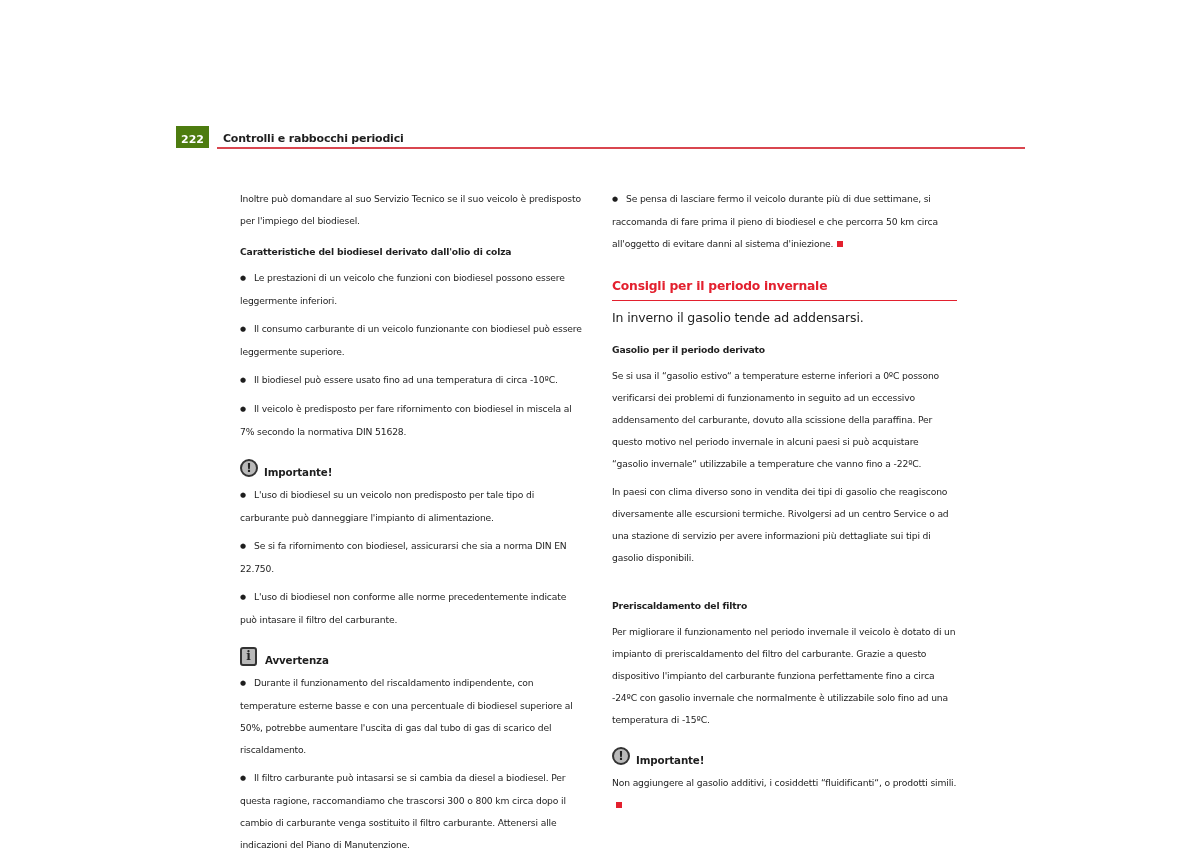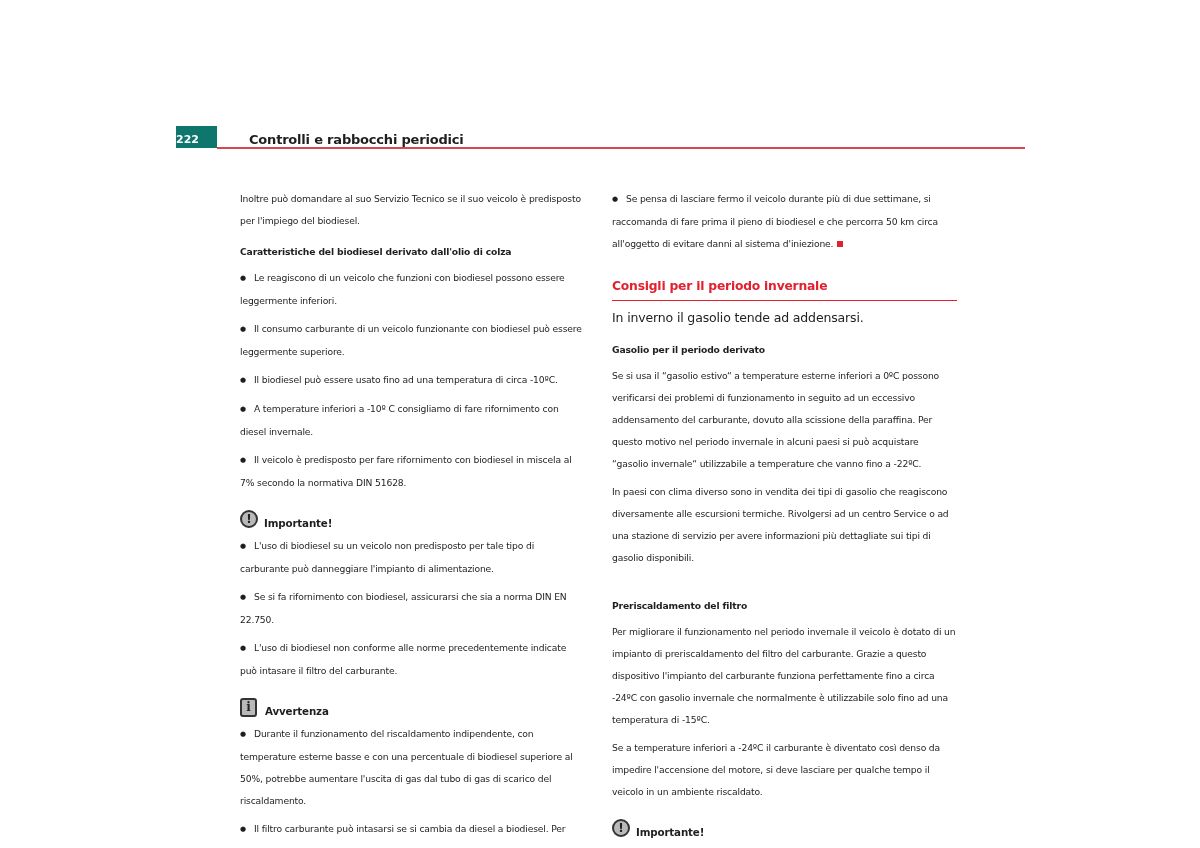--- a/index.html
+++ b/index.html
@@ -19,35 +19,35 @@
       position: absolute;
       left: 176px;
       top: 126px;
       width: 849px;
       height: 22px;
     }
     .page-num {
       position: absolute;
       left: 0;
       top: 0;
-      width: 41px;
+      width: 33px;
       height: 22px;
-      background: #0f766e;
+      background: #4d7c0f;
       color: #ffffff;
       font-weight: bold;
       font-size: 11px;
       line-height: 28px;
-      text-align: left;
+      text-align: center;
     }
     .header-title {
       position: absolute;
-      left: 73px;
+      left: 47px;
       top: 6px;
       font-weight: bold;
-      font-size: 13px;
+      font-size: 11px;
       color: #1e1e1e;
       letter-spacing: -0.2px;
     }
     .header-rule {
       position: absolute;
       left: 41px;
       top: 21px;
       width: 808px;
       height: 2px;
       background: #d9464f;
@@ -143,24 +143,23 @@
 <div class="header">
   <div class="page-num">222</div>
   <div class="header-title">Controlli e rabbocchi periodici</div>
   <div class="header-rule"></div>
 </div>
 
 <div class="col col-left">
   <p>Inoltre può domandare al suo Servizio Tecnico se il suo veicolo è predisposto per l'impiego del biodiesel.</p>
 
   <p class="subhead" style="margin-top:9px">Caratteristiche del biodiesel derivato dall'olio di colza</p>
-  <p class="bullet">Le reagiscono di un veicolo che funzioni con biodiesel possono essere leggermente inferiori.</p>
+  <p class="bullet">Le prestazioni di un veicolo che funzioni con biodiesel possono essere leggermente inferiori.</p>
   <p class="bullet">Il consumo carburante di un veicolo funzionante con biodiesel può essere leggermente superiore.</p>
   <p class="bullet">Il biodiesel può essere usato fino ad una temperatura di circa -10ºC.</p>
-  <p class="bullet">A temperature inferiori a -10º C consigliamo di fare rifornimento con diesel invernale.</p>
   <p class="bullet">Il veicolo è predisposto per fare rifornimento con biodiesel in miscela al 7% secondo la normativa DIN 51628.</p>
 
   <div class="note-head" style="margin-top:18px">
     <span class="icon-excl">!</span>
     <span>Importante!</span>
   </div>
   <p class="bullet">L'uso di biodiesel su un veicolo non predisposto per tale tipo di carburante può danneggiare l'impianto di alimentazione.</p>
   <p class="bullet">Se si fa rifornimento con biodiesel, assicurarsi che sia a norma DIN EN 22.750.</p>
   <p class="bullet">L'uso di biodiesel non conforme alle norme precedentemente indicate può intasare il filtro del carburante.</p>
 
@@ -177,20 +176,19 @@
 
   <div class="section-title">Consigli per il periodo invernale</div>
   <div class="section-subtitle">In inverno il gasolio tende ad addensarsi.</div>
 
   <p class="subhead">Gasolio per il periodo derivato</p>
   <p>Se si usa il “gasolio estivo“ a temperature esterne inferiori a 0ºC possono verificarsi dei problemi di funzionamento in seguito ad un eccessivo addensamento del carburante, dovuto alla scissione della paraffina. Per questo motivo nel periodo invernale in alcuni paesi si può acquistare “gasolio invernale“ utilizzabile a temperature che vanno fino a -22ºC.</p>
   <p>In paesi con clima diverso sono in vendita dei tipi di gasolio che reagiscono diversamente alle escursioni termiche. Rivolgersi ad un centro Service o ad una stazione di servizio per avere informazioni più dettagliate sui tipi di gasolio disponibili.</p>
 
   <p class="subhead" style="margin-top:26px">Preriscaldamento del filtro</p>
   <p>Per migliorare il funzionamento nel periodo invernale il veicolo è dotato di un impianto di preriscaldamento del filtro del carburante. Grazie a questo dispositivo l'impianto del carburante funziona perfettamente fino a circa -24ºC con gasolio invernale che normalmente è utilizzabile solo fino ad una temperatura di -15ºC.</p>
-  <p>Se a temperature inferiori a -24ºC il carburante è diventato così denso da impedire l'accensione del motore, si deve lasciare per qualche tempo il veicolo in un ambiente riscaldato.</p>
 
   <div class="note-head" style="margin-top:18px">
     <span class="icon-excl">!</span>
     <span>Importante!</span>
   </div>
   <p><span>Non aggiungere al gasolio additivi, i cosiddetti “fluidificanti“, o prodotti simili.</span><span class="end-mark"></span></p>
 </div>
 
 </body></html>

